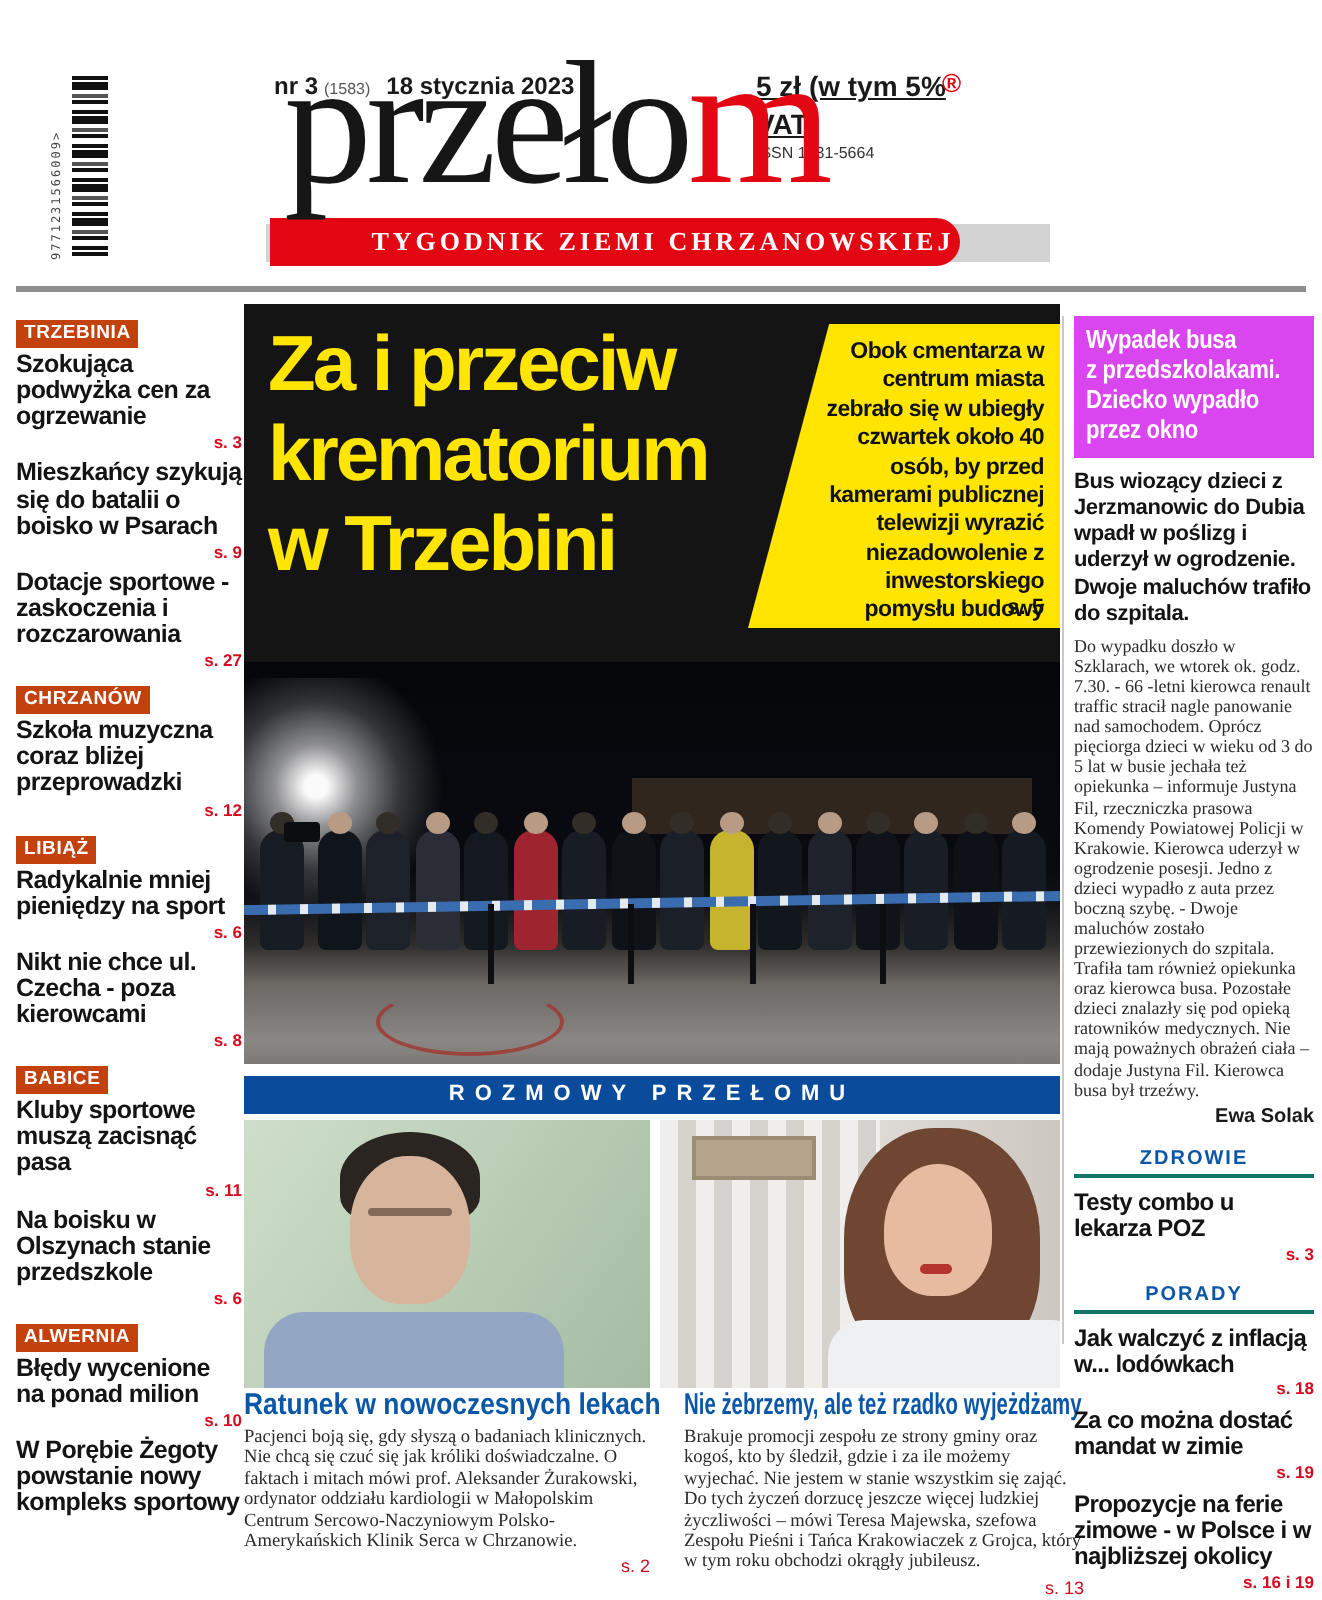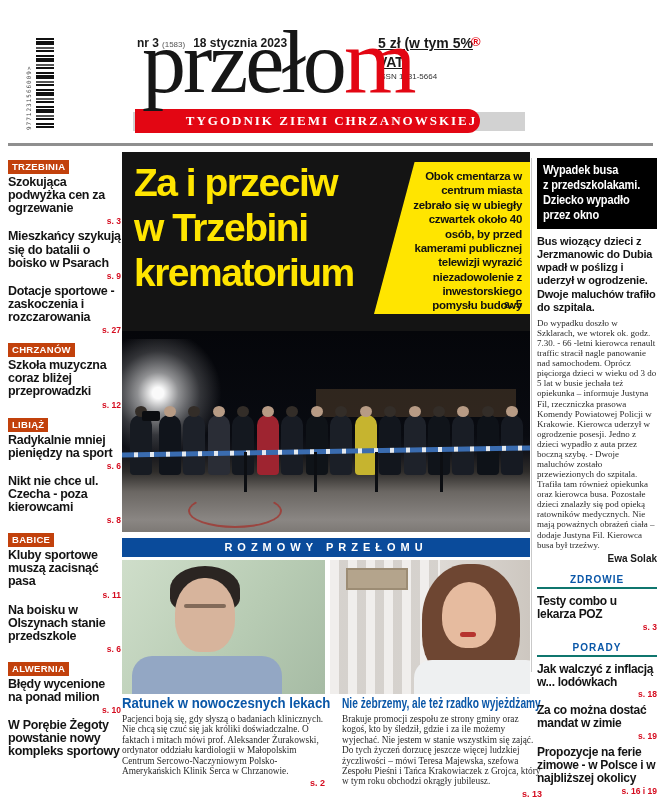--- a/index.html
+++ b/index.html
@@ -84,25 +84,25 @@
   .p2 .lips{position:absolute;left:130px;top:72px;width:16px;height:5px;border-radius:3px;background:#b6342f;}
   .p2 .top{position:absolute;left:84px;top:100px;width:130px;height:36px;border-radius:18px 18px 0 0;background:#eef0f1;}
 
   .article{top:694px;}
   .a1{left:122px;width:203px;}
   .a2{left:342px;width:200px;}
   .art-headline{color:#0a57a8;font-weight:bold;font-size:15px;white-space:nowrap;transform-origin:0 50%;}
   .a1 .art-headline{transform:scaleX(.88);}
   .a2 .art-headline{transform:scaleX(.68);}
   .art-body{margin-top:3px;font-family:"Liberation Serif",serif;font-size:9.3px;line-height:1.12;color:#2a2a2a;}
-  .art-page{text-align:right;color:#d50c1f;font-weight:bold;font-size:9px;margin-top:2px;}
+  .art-page{text-align:right;color:#d50c1f;font-weight:normal;font-size:9px;margin-top:2px;}
 
   
   .rcol{left:537px;top:158px;width:120px;}
-  .redbox{background:#000000;color:#fff;padding:5px 6px 6px;}
+  .redbox{background:#d946ef;color:#fff;padding:5px 6px 6px;}
   .redbox-inner{font-weight:bold;font-size:13px;line-height:1.15;white-space:nowrap;
         transform:scaleX(.85);transform-origin:0 0;letter-spacing:-.2px;}
   .rlead{margin-top:6px;font-weight:bold;font-size:11px;line-height:1.2;letter-spacing:-.2px;color:#141414;}
   .rbody{margin-top:4px;font-family:"Liberation Serif",serif;font-size:9px;line-height:1.12;color:#2a2a2a;}
   .rauthor{text-align:right;font-weight:bold;font-size:10px;margin-top:3px;}
   .rtag{margin:10px 0 6px;text-align:center;color:#0a57a8;font-weight:bold;font-size:10px;letter-spacing:1px;
         border-bottom:2px solid #0f766e;padding-bottom:2px;}
   .r-item{margin:0 0 5px;}
   .r-title{font-weight:bold;font-size:12px;line-height:1.08;letter-spacing:-.3px;color:#141414;}
   .r-page{text-align:right;color:#d50c1f;font-weight:bold;font-size:8.5px;margin-top:1px;}
@@ -184,22 +184,22 @@
       <div class="side-item">
         <div class="side-title">W Porębie Żegoty powstanie nowy kompleks sportowy</div>
 
       </div>
     </div>
   </div>
 
   <div class="abs hero">
     <div class="hero-headline">
       <div>Za i przeciw</div>
+      <div>krematorium</div>
       <div>w Trzebini</div>
-      <div>krematorium</div>
     </div>
     <div class="teaser">
       <div class="teaser-text">Obok cmentarza w centrum miasta zebrało się w ubiegły czwartek około 40 osób, by przed kamerami publicznej telewizji wyrazić niezadowolenie z inwestorskiego pomysłu budowy krematorium.</div>
       <div class="teaser-page">s. 5</div>
     </div>
   </div>
 
   <div class="abs photo">
     <div class="flare"></div>
     <div class="building"></div>

